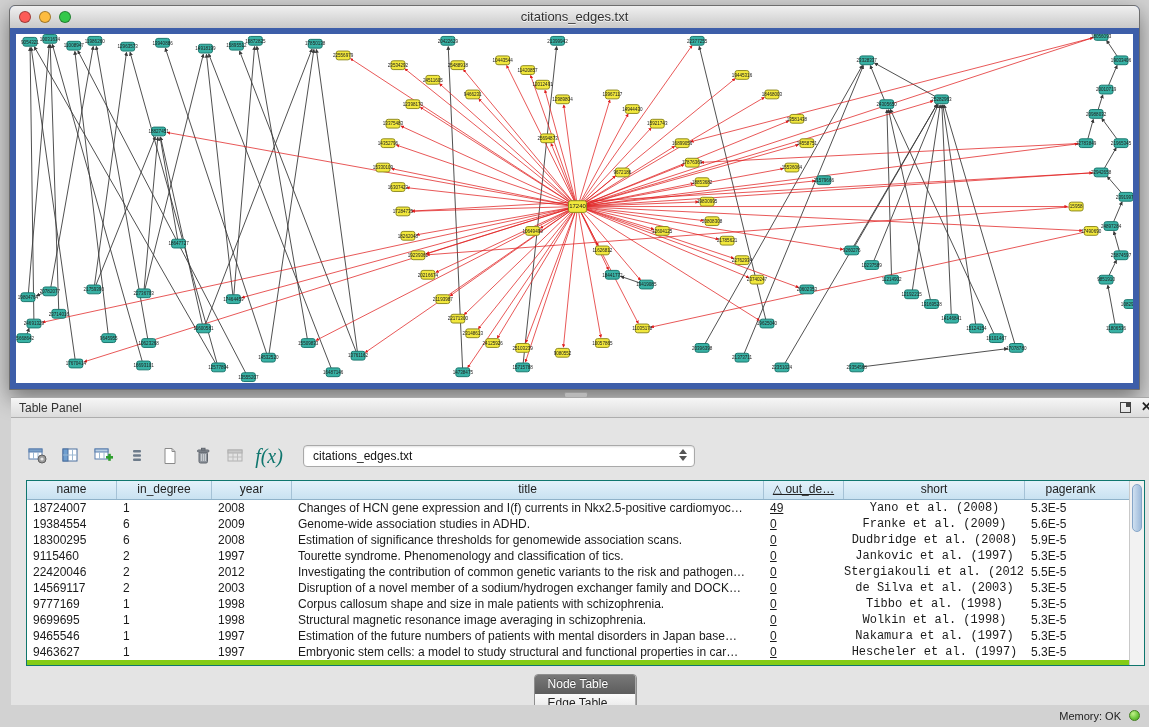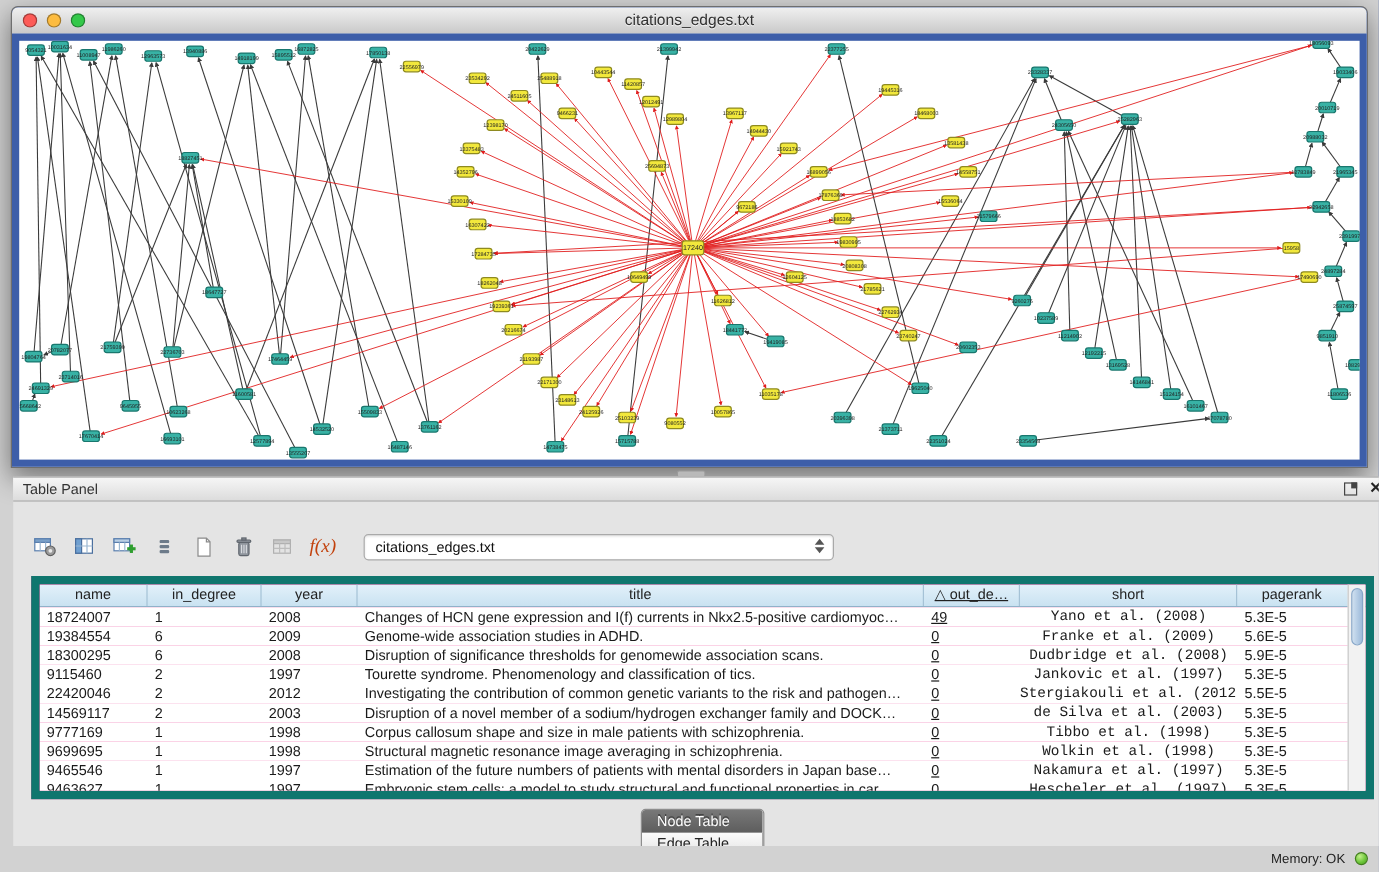--- a/index.html
+++ b/index.html
@@ -46,35 +46,35 @@
   .tp-title{position:absolute;left:8px;top:3px;font-size:12px;color:#333;}
   .tp-controls{position:absolute;right:8px;top:2px;display:flex;align-items:center;gap:10px;}
   .float-ico{width:11px;height:11px;border:1.5px solid #444;box-sizing:border-box;position:relative;display:inline-block;}
   .float-ico::after{content:"";position:absolute;right:-1px;top:-1px;width:5px;height:5px;background:#444;}
   .close-ico{font-size:13px;font-weight:bold;color:#222;line-height:14px;cursor:default;}
   .tp-body{position:relative;height:286px;}
   
   .toolbar{position:absolute;left:14px;top:24px;height:28px;display:flex;align-items:center;gap:7px;}
   .tbtn{width:26px;height:24px;display:flex;align-items:center;justify-content:center;border-radius:3px;}
   .tbtn svg{display:block;}
-  .fx{font-family:"Liberation Serif",serif;font-style:italic;font-size:16px;color:#c2410c;padding:0 3px;}
+  .fx{font-family:"Liberation Serif",serif;font-style:italic;font-size:20px;color:#0f766e;padding:0 3px;}
   .combo{
     margin-left:14px;width:392px;height:22px;background:#fff;
     border:1px solid #a9a9a9;border-radius:4px;box-sizing:border-box;
     position:relative;font-size:12px;color:#111;line-height:20px;padding-left:9px;
     box-shadow:inset 0 1px 2px rgba(0,0,0,.12);
   }
   .combo .arrows{position:absolute;right:7px;top:3px;display:flex;flex-direction:column;gap:2px;}
   .combo .arrows i{display:block;width:0;height:0;border-left:4px solid transparent;border-right:4px solid transparent;}
   .combo .arrows .up{border-bottom:5px solid #555;}
   .combo .arrows .dn{border-top:5px solid #555;}
   
   .table-wrap{
     position:absolute;left:15px;top:62px;width:1119px;height:186px;
-    background:#ec4899;border:7px solid #0f766e;box-sizing:border-box;overflow:hidden;
+    background:#84cc16;border:1px solid #0f766e;box-sizing:border-box;overflow:hidden;
   }
   .thead{display:flex;height:18px;background:linear-gradient(#e3f1fa,#c9e2f1);border-bottom:1px solid #8fb2c9;}
   .th{
     box-sizing:border-box;border-right:1px solid #a5c2d6;font-size:12px;color:#222;
     text-align:center;line-height:17px;overflow:hidden;white-space:nowrap;
   }
   .tbody .tr{display:flex;height:16px;background:#fff;}
   .td{
     box-sizing:border-box;font-size:12px;color:#1a1a1a;line-height:16px;
     overflow:hidden;white-space:nowrap;padding-left:6px;
@@ -623,21 +623,21 @@
               <div class="td c2">2009</div>
               <div class="td c3">Genome-wide association studies in ADHD.</div>
               <div class="td c4">0</div>
               <div class="td c5">Franke et al. (2009)</div>
               <div class="td c6">5.6E-5</div>
             </div>
             <div class="tr">
               <div class="td c0">18300295</div>
               <div class="td c1">6</div>
               <div class="td c2">2008</div>
-              <div class="td c3">Disruption of significance thresholds for genomewide association scans.</div>
+              <div class="td c3">Estimation of significance thresholds for genomewide association scans.</div>
               <div class="td c4">0</div>
               <div class="td c5">Dudbridge et al. (2008)</div>
               <div class="td c6">5.9E-5</div>
             </div>
             <div class="tr">
               <div class="td c0">9115460</div>
               <div class="td c1">2</div>
               <div class="td c2">1997</div>
               <div class="td c3">Tourette syndrome. Phenomenology and classification of tics.</div>
               <div class="td c4">0</div>

